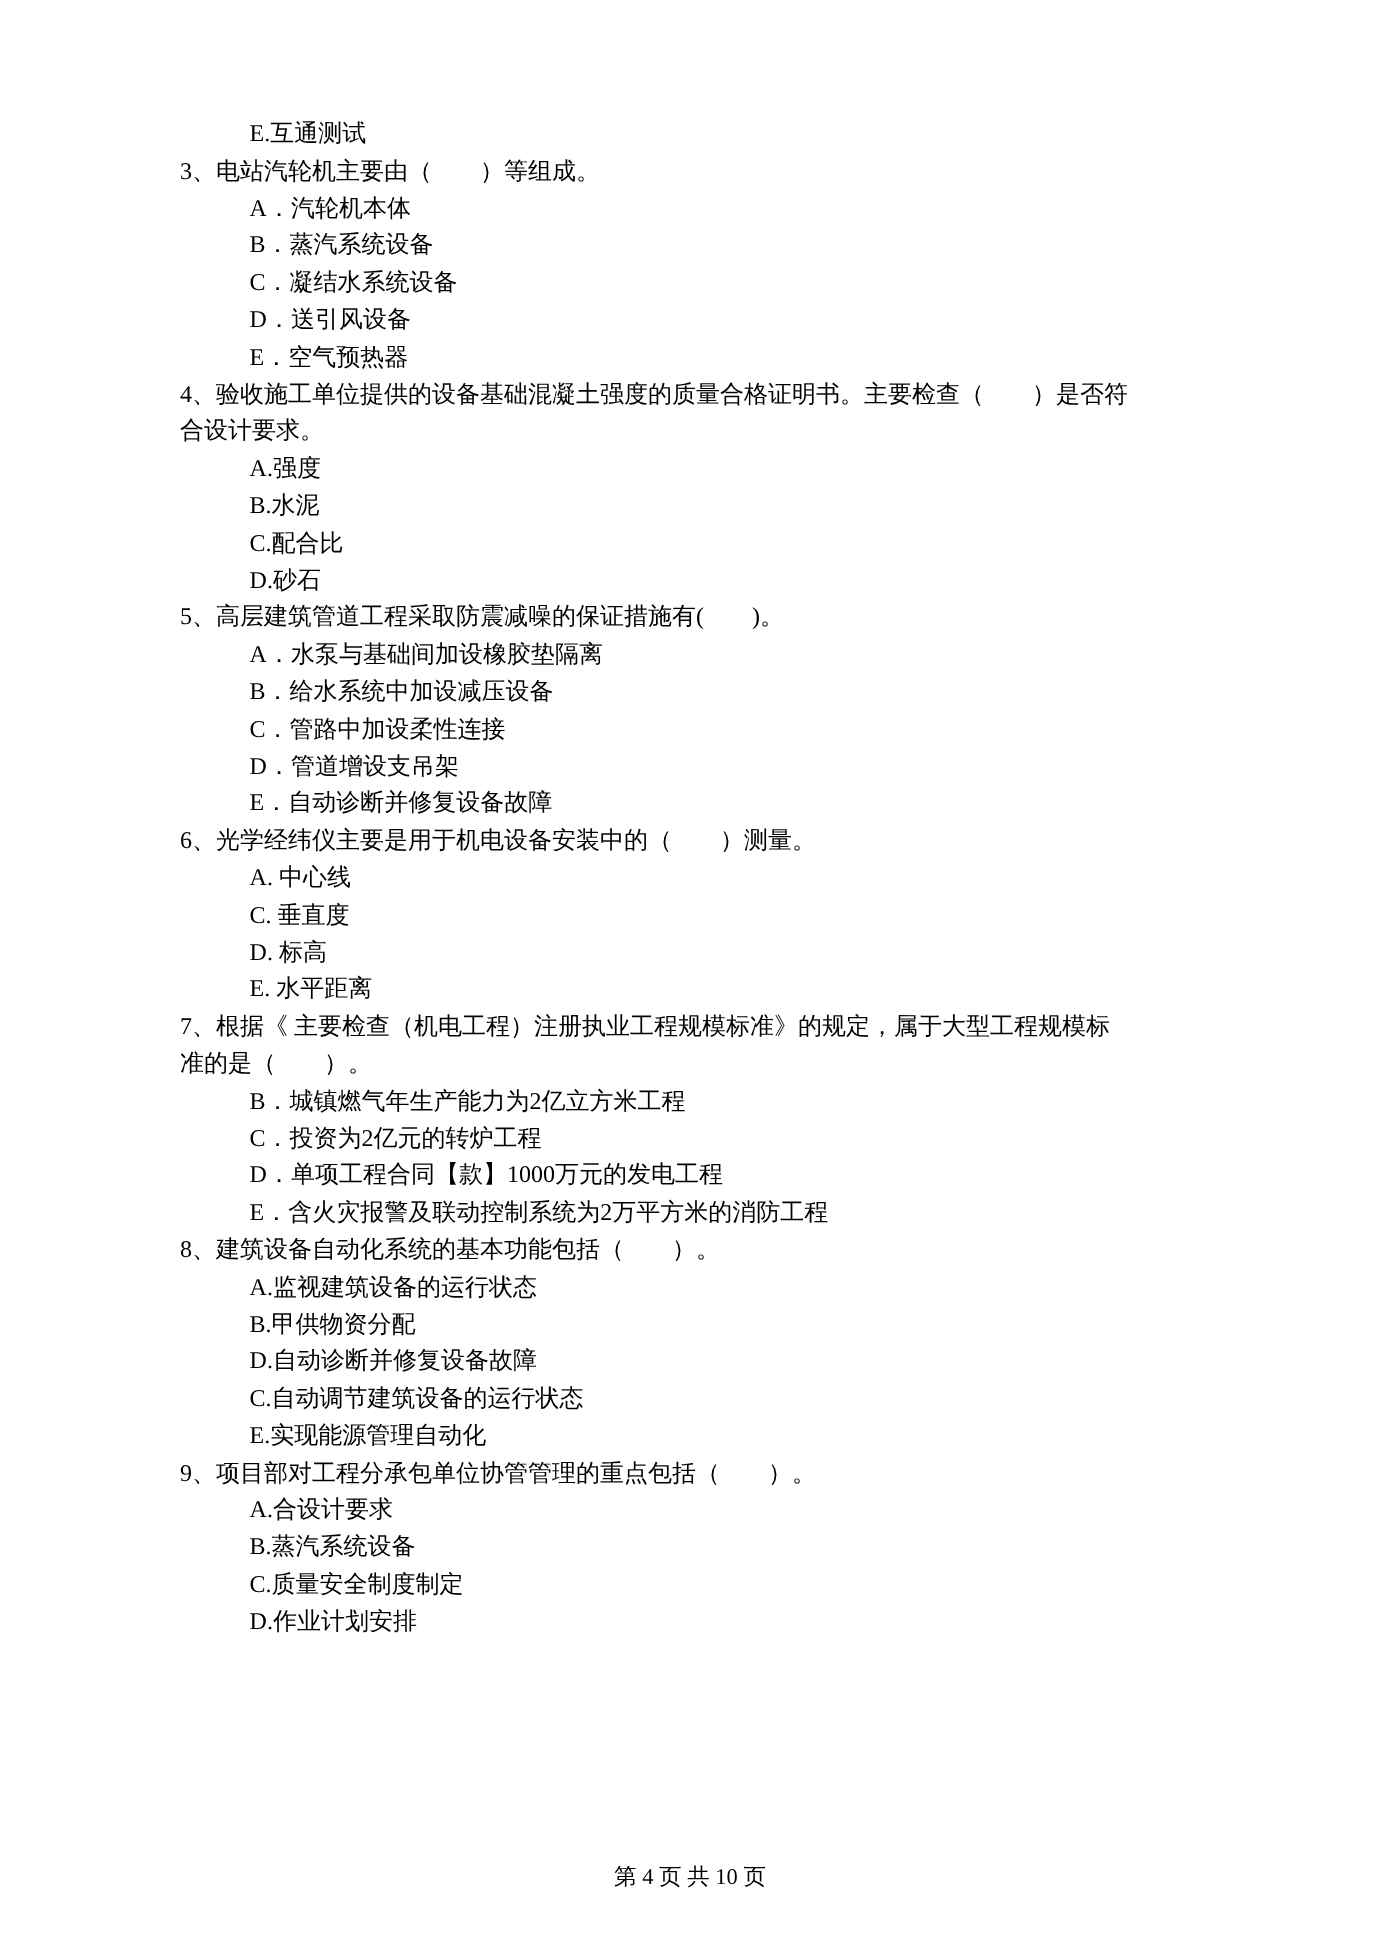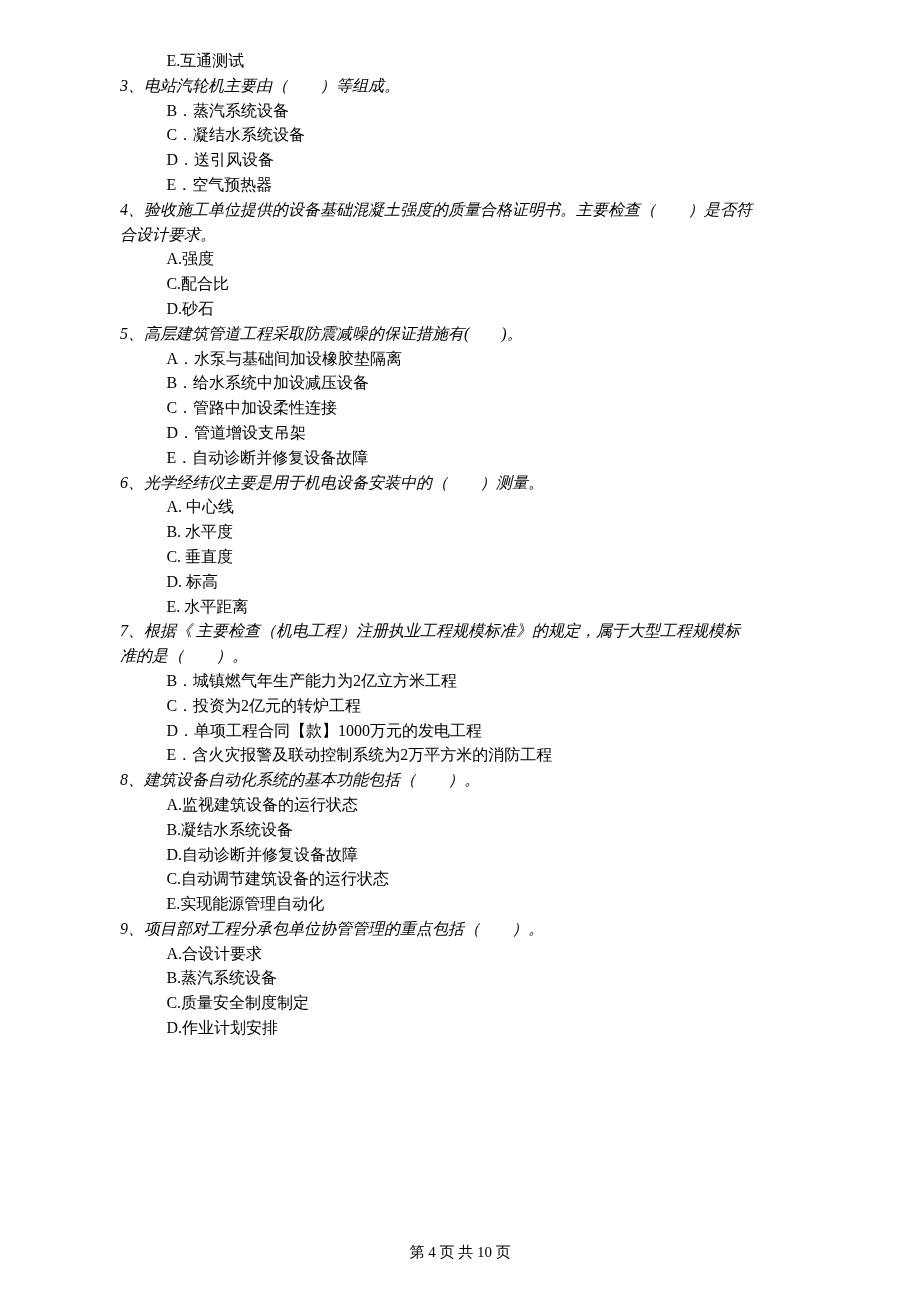--- a/index.html
+++ b/index.html
@@ -6,34 +6,33 @@
     margin: 0;
     padding: 0;
     background: #fff;
     font-family: "SimSun", "宋体", serif;
     font-size: 16px;
     color: #000;
     line-height: 1.55;
     width: 920px;
   }
   .page {
-    padding: 49px 120px 40px 120px;
+    padding: 78px 120px 40px 120px;
     box-sizing: border-box;
     min-height: 1302px;
     position: relative;
   }
   .option-block {
     padding-left: 2.9em;
   }
   .option-line {
     white-space: pre;
   }
   .stem-line {
     white-space: pre-wrap;
-    font-style: italic;
   }
   .stem-first {
     text-indent: 0;
   }
   .footer {
     position: absolute;
     bottom: 38px;
     left: 0;
     right: 0;
     text-align: center;
@@ -45,53 +44,54 @@
 
 <div class="page">
 
   <div class="option-block">
     <div class="option-line">E.互通测试</div>
   </div>
 
   <div>
     <div class="stem-line stem-first"><span>3、</span><span>电站汽轮机主要由（　　）等组成。</span></div>
     <div class="option-block">
+      <div class="option-line">A．汽轮机本体</div>
       <div class="option-line">B．蒸汽系统设备</div>
       <div class="option-line">C．凝结水系统设备</div>
       <div class="option-line">D．送引风设备</div>
       <div class="option-line">E．空气预热器</div>
     </div>
   </div>
 
   <div>
     <div class="stem-line stem-first"><span>4、</span><span>验收施工单位提供的设备基础混凝土强度的质量合格证明书。主要检查（　　）是否符</span></div>
     <div class="stem-line">合设计要求。</div>
     <div class="option-block">
       <div class="option-line">A.强度</div>
+      <div class="option-line">B.水泥</div>
       <div class="option-line">C.配合比</div>
       <div class="option-line">D.砂石</div>
     </div>
   </div>
 
   <div>
     <div class="stem-line stem-first"><span>5、</span><span>高层建筑管道工程采取防震减噪的保证措施有(　　)。</span></div>
     <div class="option-block">
       <div class="option-line">A．水泵与基础间加设橡胶垫隔离</div>
       <div class="option-line">B．给水系统中加设减压设备</div>
       <div class="option-line">C．管路中加设柔性连接</div>
       <div class="option-line">D．管道增设支吊架</div>
       <div class="option-line">E．自动诊断并修复设备故障</div>
     </div>
   </div>
 
   <div>
     <div class="stem-line stem-first"><span>6、</span><span>光学经纬仪主要是用于机电设备安装中的（　　）测量。</span></div>
     <div class="option-block">
       <div class="option-line">A. 中心线</div>
-      <div class="option-line">B. 水平度</div>
       <div class="option-line">C. 垂直度</div>
       <div class="option-line">D. 标高</div>
       <div class="option-line">E. 水平距离</div>
     </div>
   </div>
 
   <div>
     <div class="stem-line stem-first"><span>7、</span><span>根据《 主要检查（机电工程）注册执业工程规模标准》的规定，属于大型工程规模标</span></div>
     <div class="stem-line">准的是（　　）。</div>
     <div class="option-block">
@@ -99,21 +99,21 @@
       <div class="option-line">C．投资为2亿元的转炉工程</div>
       <div class="option-line">D．单项工程合同【款】1000万元的发电工程</div>
       <div class="option-line">E．含火灾报警及联动控制系统为2万平方米的消防工程</div>
     </div>
   </div>
 
   <div>
     <div class="stem-line stem-first"><span>8、</span><span>建筑设备自动化系统的基本功能包括（　　）。</span></div>
     <div class="option-block">
       <div class="option-line">A.监视建筑设备的运行状态</div>
-      <div class="option-line">B.凝结水系统设备</div>
+      <div class="option-line">B.甲供物资分配</div>
       <div class="option-line">D.自动诊断并修复设备故障</div>
       <div class="option-line">C.自动调节建筑设备的运行状态</div>
       <div class="option-line">E.实现能源管理自动化</div>
     </div>
   </div>
 
   <div>
     <div class="stem-line stem-first"><span>9、</span><span>项目部对工程分承包单位协管管理的重点包括（　　）。</span></div>
     <div class="option-block">
       <div class="option-line">A.合设计要求</div>

